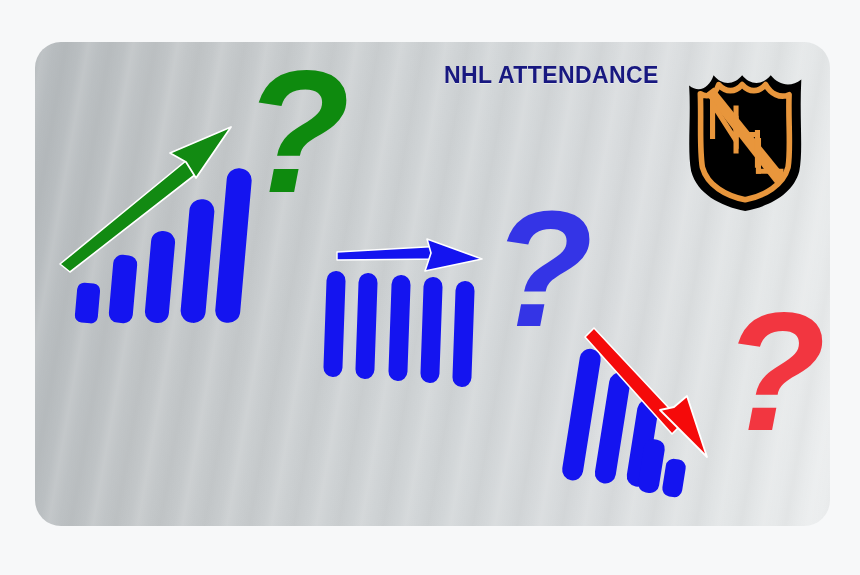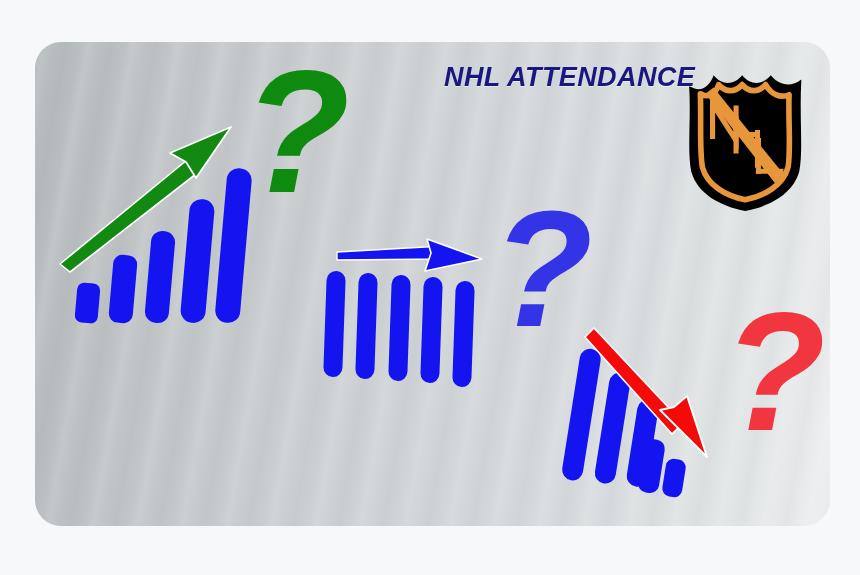--- a/index.html
+++ b/index.html
@@ -46,23 +46,22 @@
   }
   #card-inner {
     position: absolute;
     inset: 0;
   }
   
   #title {
     position: absolute;
     left: 444px;
     top: 62px;
-    font-size: 27px;
+    font-size: 23px;
     font-weight: bold;
-    font-style: italic;
     letter-spacing: 0.4px;
     color: #181880;
     white-space: nowrap;
     text-shadow: 0 1px 0 rgba(255,255,255,0.45);
   }
   
   #art {
     position: absolute;
     left: 0; top: 0;
     width: 860px;

